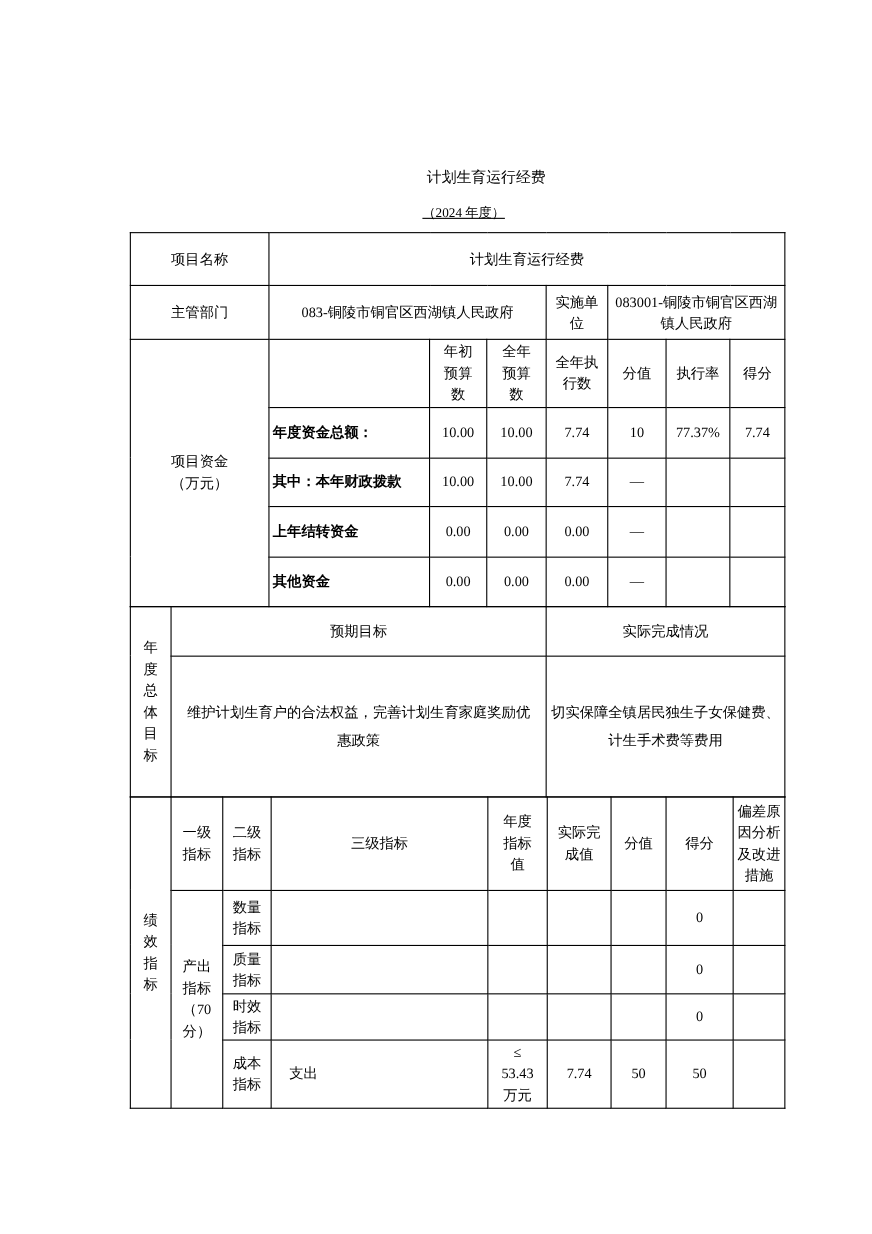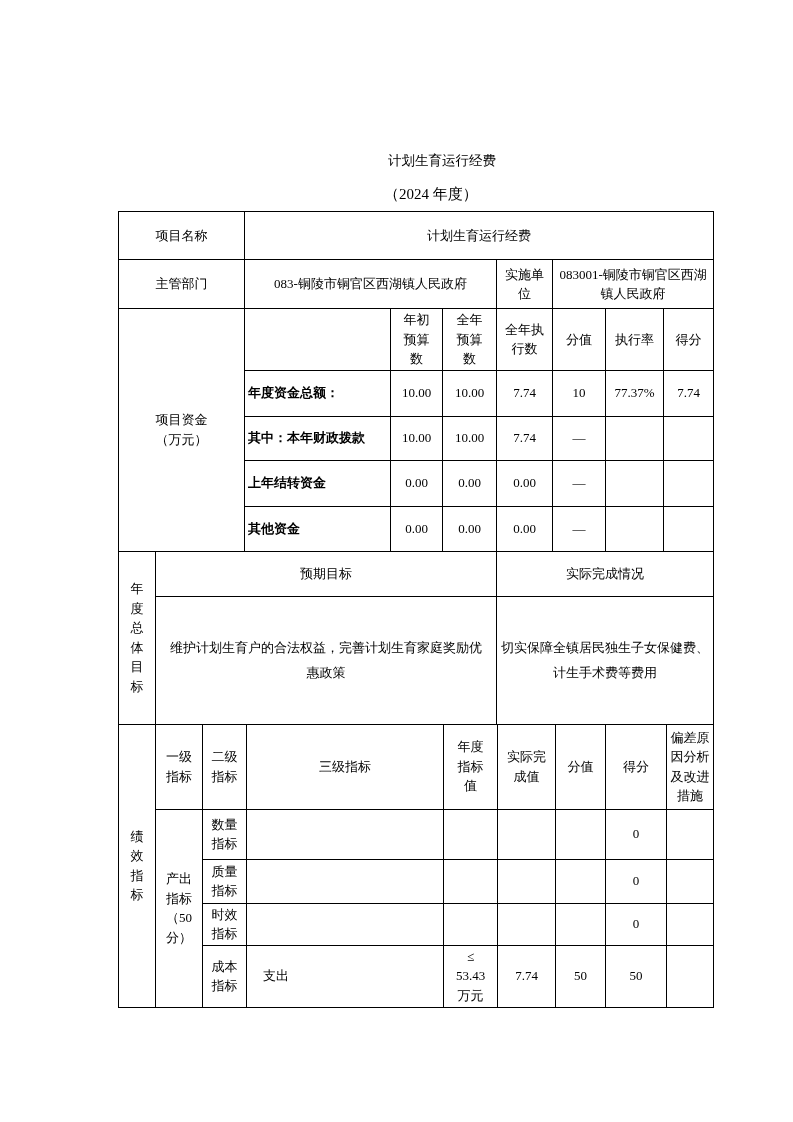--- a/index.html
+++ b/index.html
@@ -27,22 +27,23 @@
     position: absolute;
     left: 388px;
     top: 152px;
     font-size: 13.5px;
     white-space: nowrap;
   }
   .doc-period {
     position: absolute;
     left: 384px;
     top: 185px;
-    font-size: 15px;
+    font-size: 12px;
     white-space: nowrap;
+    text-decoration: underline;
   }
   .tables {
     position: absolute;
     left: 118px;
     top: 211px;
     width: 595px;
   }
   table {
     border-collapse: collapse;
     table-layout: fixed;
@@ -210,21 +211,21 @@
         <td>分值</td>
         <td>得分</td>
         <td>偏差原
 因分析
 及改进
 措施</td>
       </tr>
       <tr style="height:50px">
         <td rowspan="4">产出
 指标
-（50
+（70
 分）</td>
         <td>数量
 指标</td>
         <td class="lt"></td>
         <td></td>
         <td></td>
         <td></td>
         <td>0</td>
         <td></td>
       </tr>

